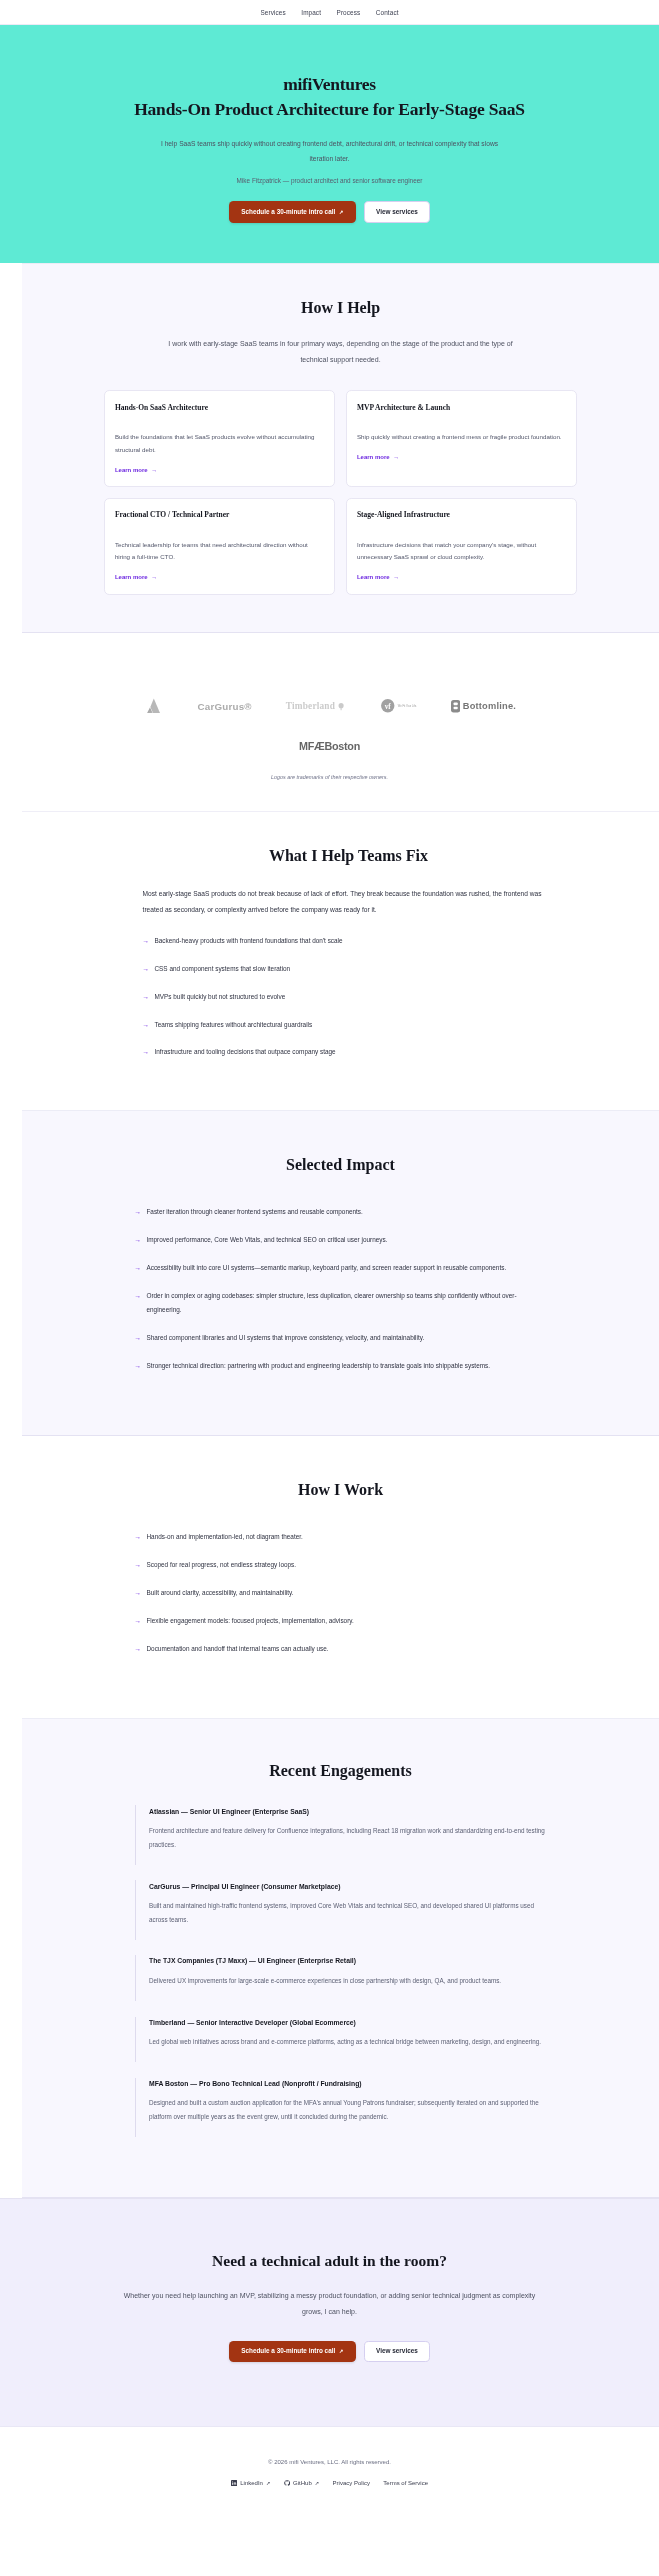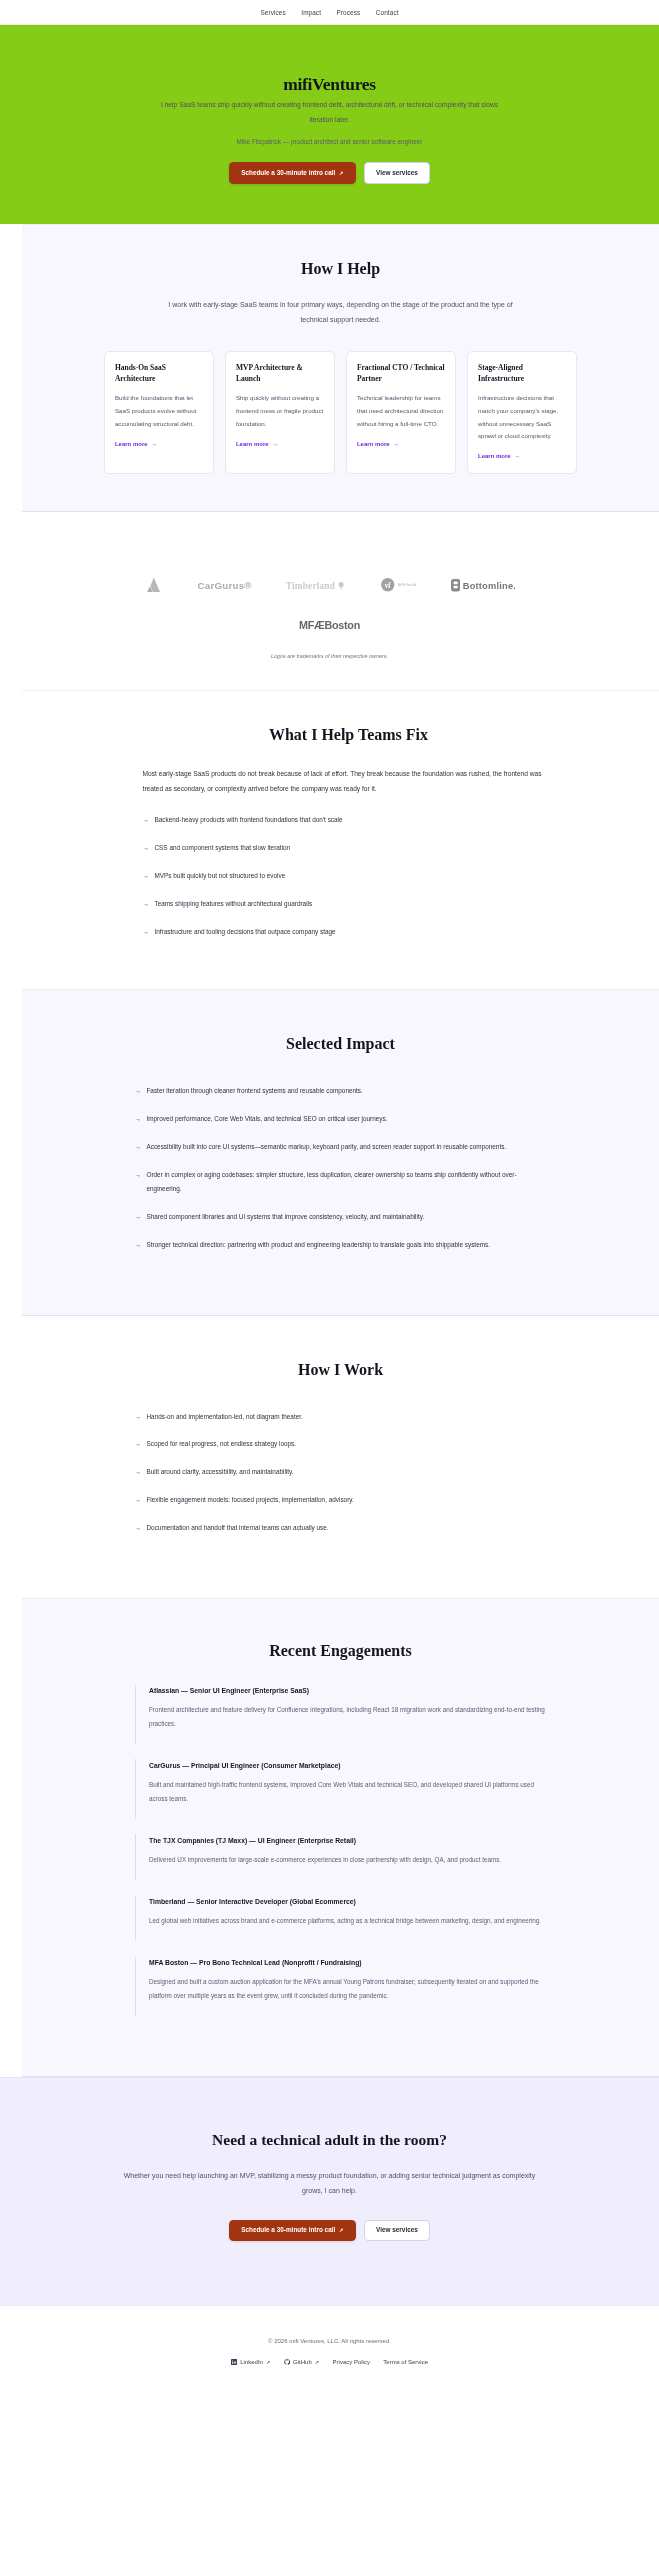--- a/index.html
+++ b/index.html
@@ -43,21 +43,21 @@
   }
   .nav { display: flex; gap: 15.5px; }
   .nav a {
     font-size: 6.4px;
     color: #3b3f50;
     text-decoration: none;
     letter-spacing: 0.1px;
   }
 
   
-  .hero { background:#84cc16; padding: 49px 0 40px; text-align: center; }
+  .hero { background:#5eead4; padding: 49px 0 40px; text-align: center; }
   .brand {
     font-family: "Liberation Serif", "DejaVu Serif", serif;
     font-weight: 700;
     font-size: 17.5px;
     color: #14161f;
     letter-spacing: -0.3px;
     margin-bottom: 3.1px;
   }
   .hero h1 {
     font-family: "Liberation Serif", "DejaVu Serif", serif;
@@ -107,21 +107,21 @@
 
   
   .band-lavender { background: #f8f7fe; border-top: 0.5px solid #ececf6; border-bottom: 0.5px solid #e4e2f2; }
   .band-white { background: #ffffff; }
   .band-lav2 { background: #f0eefc; border-top: 0.5px solid #e4e2f2; border-bottom:0.5px solid #e9e7f5; }
 
   .sec-pad { padding: 34px 0 37px; margin-left: 22px; }
 
   .cards {
     display: grid;
-    grid-template-columns: repeat(4, 1fr);
+    grid-template-columns: repeat(2, 1fr);
     gap: 10.3px;
     margin-top: 23px;
   }
   .card {
     background: #fff;
     border: 0.5px solid #e8e6f3;
     border-radius: 5.2px;
     padding: 11.3px 10.3px 12.4px;
   }
   .card h3 {
@@ -251,20 +251,21 @@
     <a href="#">Services</a>
     <a href="#">Impact</a>
     <a href="#">Process</a>
     <a href="#">Contact</a>
   </nav>
 </div>
 
 <section class="hero">
   <div class="wrap">
     <div class="brand">mifiVentures</div>
+    <h1>Hands-On Product Architecture for Early-Stage SaaS</h1>
     <p class="hero-sub">I help SaaS teams ship quickly without creating frontend debt, architectural drift, or technical complexity that slows iteration later.</p>
     <p class="hero-name">Mike Fitzpatrick — product architect and senior software engineer</p>
     <div class="cta-row">
       <a class="btn btn-primary" href="#">
         <span>Schedule a 30-minute intro call</span>
         <span class="ext">↗</span>
       </a>
       <a class="btn btn-secondary" href="#">
         <span>View services</span>
       </a>

